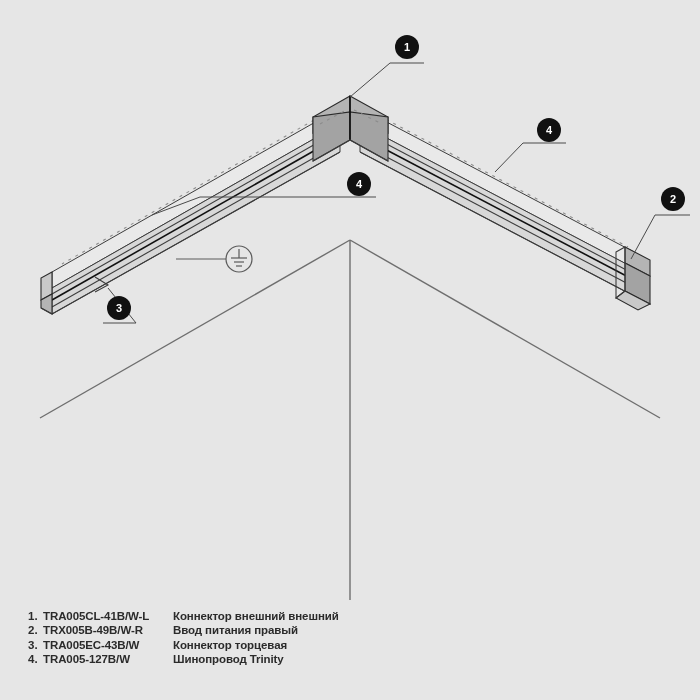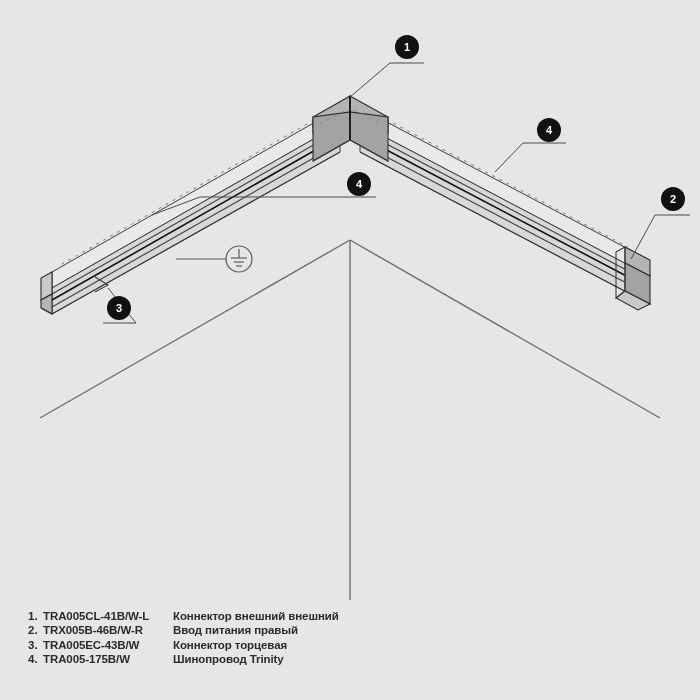--- a/index.html
+++ b/index.html
@@ -192,31 +192,31 @@
   <div id="legend">
     <table class="legend-table">
       <tbody>
         <tr>
           <td class="legend-num">1.</td>
           <td class="legend-code">TRA005CL-41B/W-L</td>
           <td class="legend-desc">Коннектор внешний внешний</td>
         </tr>
         <tr>
           <td class="legend-num">2.</td>
-          <td class="legend-code">TRX005B-46B/W-R</td>
+          <td class="legend-code">TRX005B-49B/W-R</td>
           <td class="legend-desc">Ввод питания правый</td>
         </tr>
         <tr>
           <td class="legend-num">3.</td>
           <td class="legend-code">TRA005EC-43B/W</td>
           <td class="legend-desc">Коннектор торцевая</td>
         </tr>
         <tr>
           <td class="legend-num">4.</td>
-          <td class="legend-code">TRA005-175B/W</td>
+          <td class="legend-code">TRA005-127B/W</td>
           <td class="legend-desc">Шинопровод Trinity</td>
         </tr>
       </tbody>
     </table>
 
   </div>
 
 </div>
 
 </body></html>

